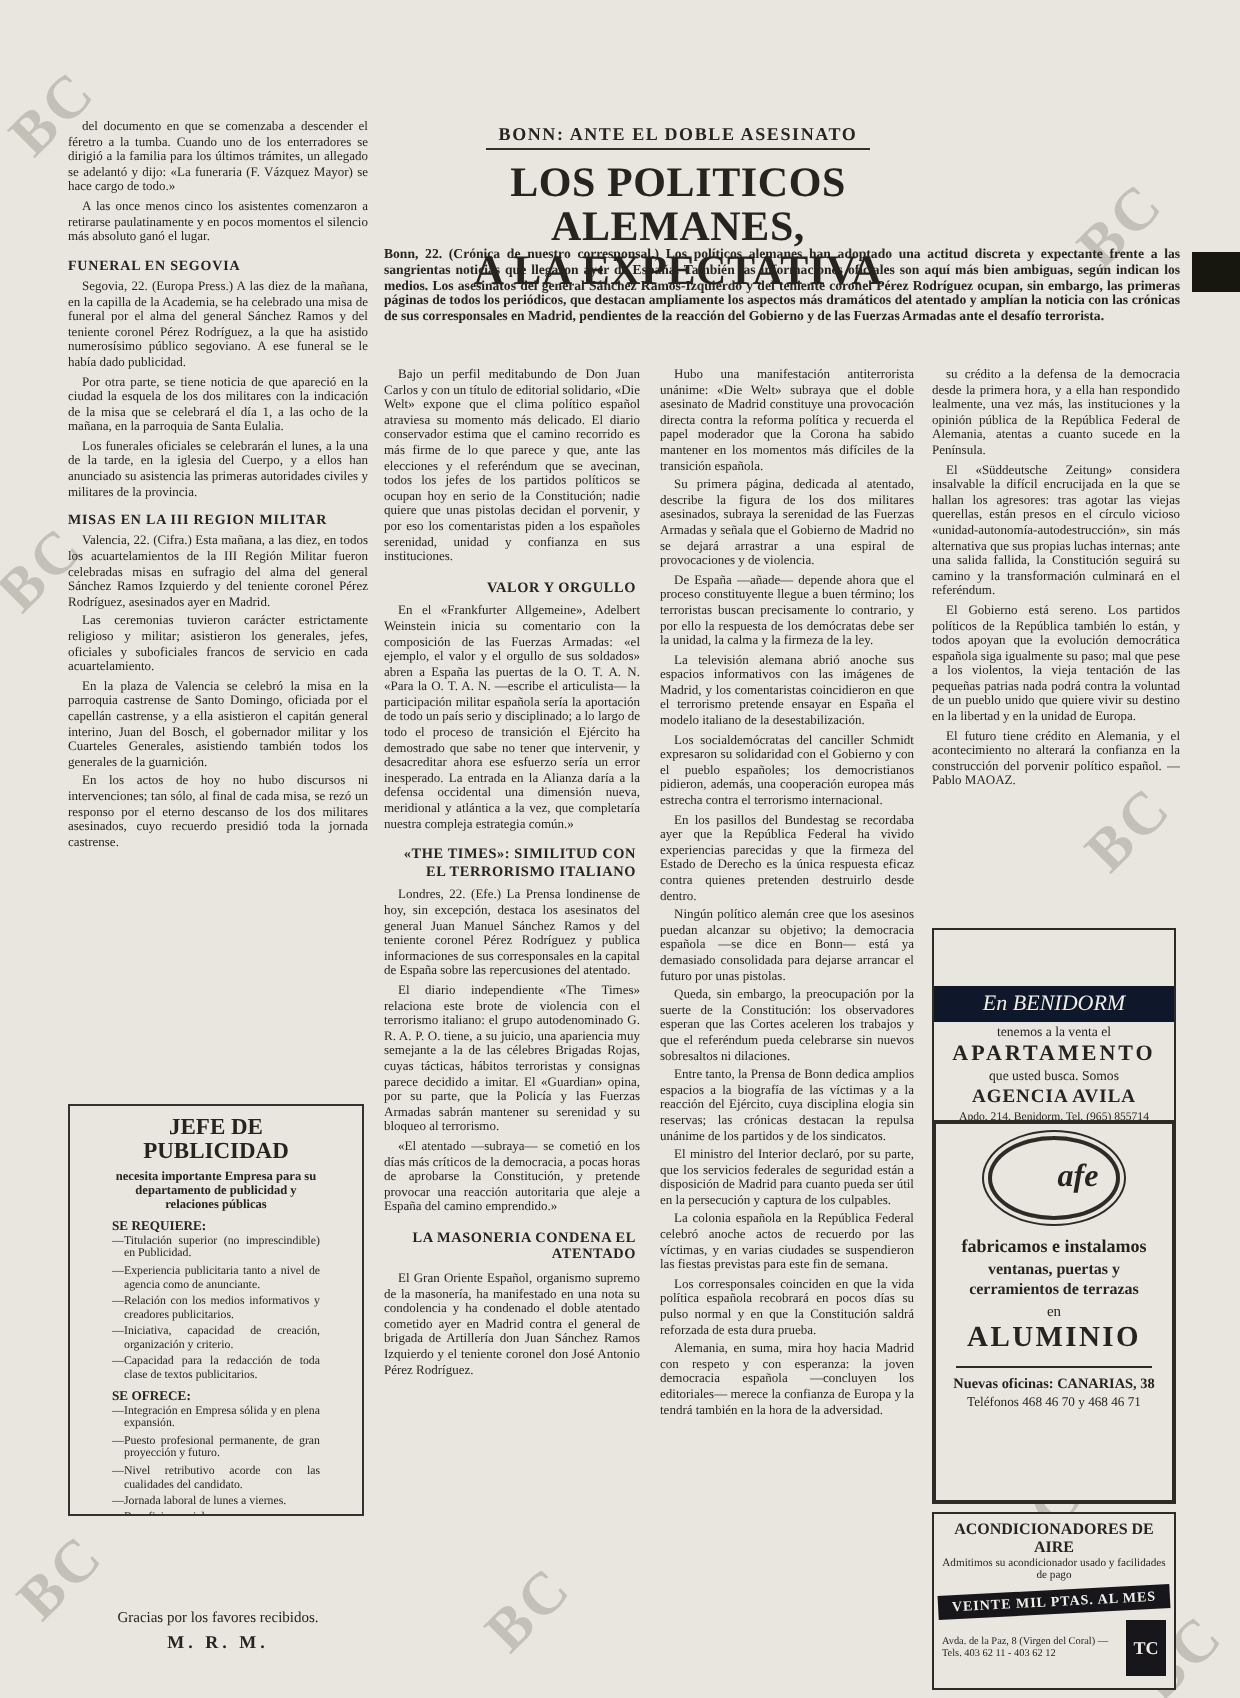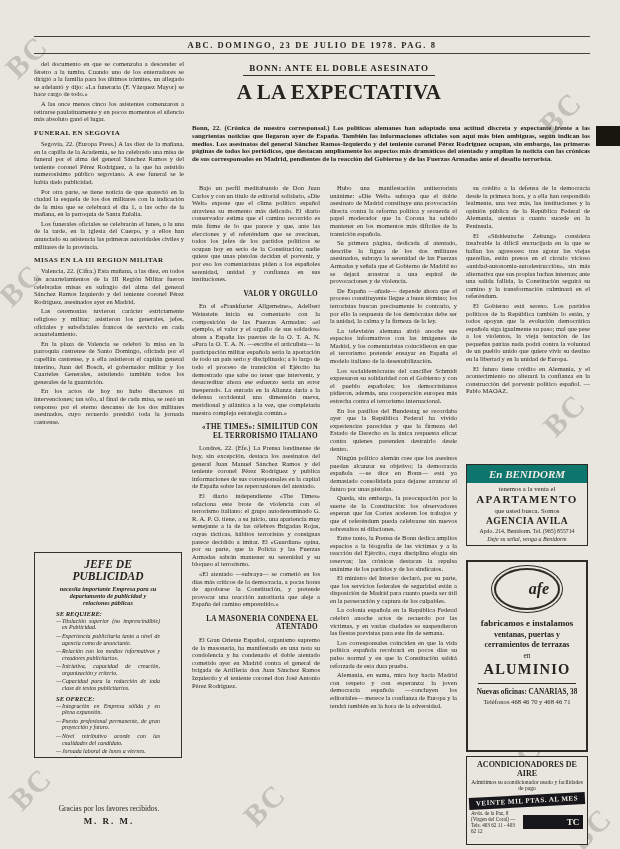--- a/index.html
+++ b/index.html
@@ -16,21 +16,21 @@
   .masthead{position:absolute;left:34px;top:36px;width:556px;text-align:center;
             border-top:1px solid #45433c;border-bottom:1px solid #45433c;
             font-size:8.5px;font-weight:bold;letter-spacing:1.6px;padding:3px 0;}
   
   .bodytext p{font-size:6.5px;line-height:7.6px;text-align:justify;text-indent:7px;margin:0 0 2px;}
   .colhead{font-size:7px;font-weight:bold;letter-spacing:.4px;margin:6px 0 3px;line-height:8.2px;}
   
   .leftcol{position:absolute;left:34px;top:60px;width:150px;height:490px;overflow:hidden;}
   
   .jefe{position:absolute;left:34px;top:552px;width:148px;height:206px;border:1.5px solid #34322c;
-        box-sizing:border-box;padding:4px 21px;overflow:hidden;font-style:italic;}
+        box-sizing:border-box;padding:4px 21px;overflow:hidden;}
   .jefe-title{font-size:11.5px;font-weight:bold;text-align:center;margin:1px 0 3px;}
   .jefe-intro{font-size:6.3px;font-weight:bold;text-align:center;line-height:7.2px;margin:0 0 3px;}
   .jefe-label{font-size:6.6px;font-weight:bold;margin:3px 0 1px;}
   .jitem{font-size:5.9px;line-height:6.8px;text-align:justify;margin:0 0 1.5px;padding-left:6px;position:relative;}
   .jitem::before{content:"—";position:absolute;left:0;top:0;}
   .jefe-footer{font-size:5.9px;line-height:6.8px;text-align:justify;margin-top:3px;font-weight:bold;}
   
   .espiritu{position:absolute;left:34px;top:801px;width:150px;text-align:center;}
   .esp-title{font-size:13px;font-weight:bold;letter-spacing:1px;}
   .esp-thanks{font-size:7.5px;margin-top:3px;}
@@ -43,21 +43,21 @@
   .lead{position:absolute;left:192px;top:124px;width:398px;font-size:6.8px;font-weight:bold;
         line-height:7.8px;text-align:justify;}
   
   .colA{position:absolute;left:192px;top:184px;width:128px;height:662px;overflow:hidden;}
   .colB{position:absolute;left:330px;top:184px;width:127px;height:662px;overflow:hidden;}
   .colC{position:absolute;left:466px;top:184px;width:124px;height:278px;overflow:hidden;}
   .subhead{font-size:7.2px;font-weight:bold;text-align:right;margin:7px 2px 4px;line-height:8.6px;letter-spacing:.3px;}
   
   .ad-ben{position:absolute;left:466px;top:464px;width:122px;border:1px solid #2d2b25;
           text-align:center;box-sizing:border-box;background:#e9e6df;padding-bottom:3px;}
-  .ben-head{background:#0f766e;color:#efede6;font-size:11px;font-weight:bold;font-style:italic;padding:3px 0;}
+  .ben-head{background:#0f172a;color:#efede6;font-size:11px;font-weight:normal;font-style:italic;padding:3px 0;margin-top:28px;}
   .ben-line{font-size:6.8px;margin-top:2px;}
   .ben-title{font-size:11px;font-weight:bold;letter-spacing:1.5px;margin-top:1px;}
   .ben-agency{font-size:9.5px;font-weight:bold;letter-spacing:.5px;margin-top:2px;}
   .ben-addr{font-size:5.8px;margin-top:2px;}
   .ben-foot{font-size:6px;font-style:italic;margin-top:2px;}
   
   .ad-afe{position:absolute;left:466px;top:560px;width:122px;height:192px;border:2px solid #2d2b25;
           box-sizing:border-box;text-align:center;padding-top:6px;background:#e9e6df;}
   .afe-logo{width:38px;height:38px;border:2px solid #2d2b25;border-radius:50%;margin:0 auto;
             display:flex;align-items:center;justify-content:center;font-size:16px;font-weight:bold;
@@ -71,39 +71,38 @@
   .afe-phones{font-size:6.6px;margin-top:2px;}
   
   .ad-aire{position:absolute;left:466px;top:756px;width:122px;height:89px;border:1px solid #2d2b25;
            box-sizing:border-box;padding:3px 4px;background:#e9e6df;overflow:hidden;}
   .aire-title{font-size:8px;font-weight:bold;text-align:center;line-height:9px;}
   .aire-body{font-size:5.6px;line-height:6.3px;text-align:center;margin-top:1px;}
   .aire-banner{background:#17161a;color:#f0eee8;font-size:7px;font-weight:bold;text-align:center;
                padding:2px 0;transform:rotate(-3deg);margin:3px -2px;letter-spacing:.5px;}
   .aire-footer{display:flex;align-items:center;gap:3px;margin-top:3px;}
   .aire-addr{font-size:5.2px;line-height:6px;flex:1;text-align:left;}
-  .aire-logo{width:20px;height:14px;background:#17161a;color:#efede6;font-size:9px;font-weight:bold;
-             display:flex;align-items:center;justify-content:center;flex:none;padding-left:40px;}
+  .aire-logo{width:20px;height:28px;background:#17161a;color:#efede6;font-size:9px;font-weight:bold;
+             display:flex;align-items:center;justify-content:center;flex:none;}
 </style>
 </head>
 <body>
 
 <div class="page">
 
   <div class="wm w1">BC</div>
   <div class="wm w2">BC</div>
   <div class="wm w3">BC</div>
   <div class="wm w4">BC</div>
   <div class="wm w5">BC</div>
   <div class="wm w6">BC</div>
   <div class="wm w7">BC</div>
   <div class="wm w8">BC</div>
   <div class="inkblot"></div>
 
-  <div class="masthead">ABC. DOMINGO, 23 DE JULIO DE 1978. PAG. 8</div>
 
   <div class="leftcol bodytext">
     <p>del documento en que se comenzaba a descender el féretro a la tumba. Cuando uno de los enterradores se dirigió a la familia para los últimos trámites, un allegado se adelantó y dijo: «La funeraria (F. Vázquez Mayor) se hace cargo de todo.»</p>
     <p>A las once menos cinco los asistentes comenzaron a retirarse paulatinamente y en pocos momentos el silencio más absoluto ganó el lugar.</p>
     <div class="colhead">FUNERAL EN SEGOVIA</div>
     <p>Segovia, 22. (Europa Press.) A las diez de la mañana, en la capilla de la Academia, se ha celebrado una misa de funeral por el alma del general Sánchez Ramos y del teniente coronel Pérez Rodríguez, a la que ha asistido numerosísimo público segoviano. A ese funeral se le había dado publicidad.</p>
     <p>Por otra parte, se tiene noticia de que apareció en la ciudad la esquela de los dos militares con la indicación de la misa que se celebrará el día 1, a las ocho de la mañana, en la parroquia de Santa Eulalia.</p>
     <p>Los funerales oficiales se celebrarán el lunes, a la una de la tarde, en la iglesia del Cuerpo, y a ellos han anunciado su asistencia las primeras autoridades civiles y militares de la provincia.</p>
     <div class="colhead">MISAS EN LA III REGION MILITAR</div>
     <p>Valencia, 22. (Cifra.) Esta mañana, a las diez, en todos los acuartelamientos de la III Región Militar fueron celebradas misas en sufragio del alma del general Sánchez Ramos Izquierdo y del teniente coronel Pérez Rodríguez, asesinados ayer en Madrid.</p>
@@ -132,20 +131,21 @@
   </div>
 
   <div class="espiritu">
     <div class="esp-thanks">Gracias por los favores recibidos.</div>
     <div class="esp-init">M. R. M.</div>
   </div>
 
   <div class="article-head">
     <div class="kicker">BONN: ANTE EL DOBLE ASESINATO</div>
     <div class="headline">
+      <div>LOS POLITICOS ALEMANES,</div>
       <div>A LA EXPECTATIVA</div>
     </div>
   </div>
 
   <div class="lead">Bonn, 22. (Crónica de nuestro corresponsal.) Los políticos alemanes han adoptado una actitud discreta y expectante frente a las sangrientas noticias que llegaron ayer de España. También las informaciones oficiales son aquí más bien ambiguas, según indican los medios. Los asesinatos del general Sánchez Ramos-Izquierdo y del teniente coronel Pérez Rodríguez ocupan, sin embargo, las primeras páginas de todos los periódicos, que destacan ampliamente los aspectos más dramáticos del atentado y amplían la noticia con las crónicas de sus corresponsales en Madrid, pendientes de la reacción del Gobierno y de las Fuerzas Armadas ante el desafío terrorista.</div>
 
   <div class="colA bodytext">
     <p>Bajo un perfil meditabundo de Don Juan Carlos y con un título de editorial solidario, «Die Welt» expone que el clima político español atraviesa su momento más delicado. El diario conservador estima que el camino recorrido es más firme de lo que parece y que, ante las elecciones y el referéndum que se avecinan, todos los jefes de los partidos políticos se ocupan hoy en serio de la Constitución; nadie quiere que unas pistolas decidan el porvenir, y por eso los comentaristas piden a los españoles serenidad, unidad y confianza en sus instituciones.</p>
     <div class="subhead">VALOR Y ORGULLO</div>
     <p>En el «Frankfurter Allgemeine», Adelbert Weinstein inicia su comentario con la composición de las Fuerzas Armadas: «el ejemplo, el valor y el orgullo de sus soldados» abren a España las puertas de la O. T. A. N. «Para la O. T. A. N. —escribe el articulista— la participación militar española sería la aportación de todo un país serio y disciplinado; a lo largo de todo el proceso de transición el Ejército ha demostrado que sabe no tener que intervenir, y desacreditar ahora ese esfuerzo sería un error inesperado. La entrada en la Alianza daría a la defensa occidental una dimensión nueva, meridional y atlántica a la vez, que completaría nuestra compleja estrategia común.»</p>

